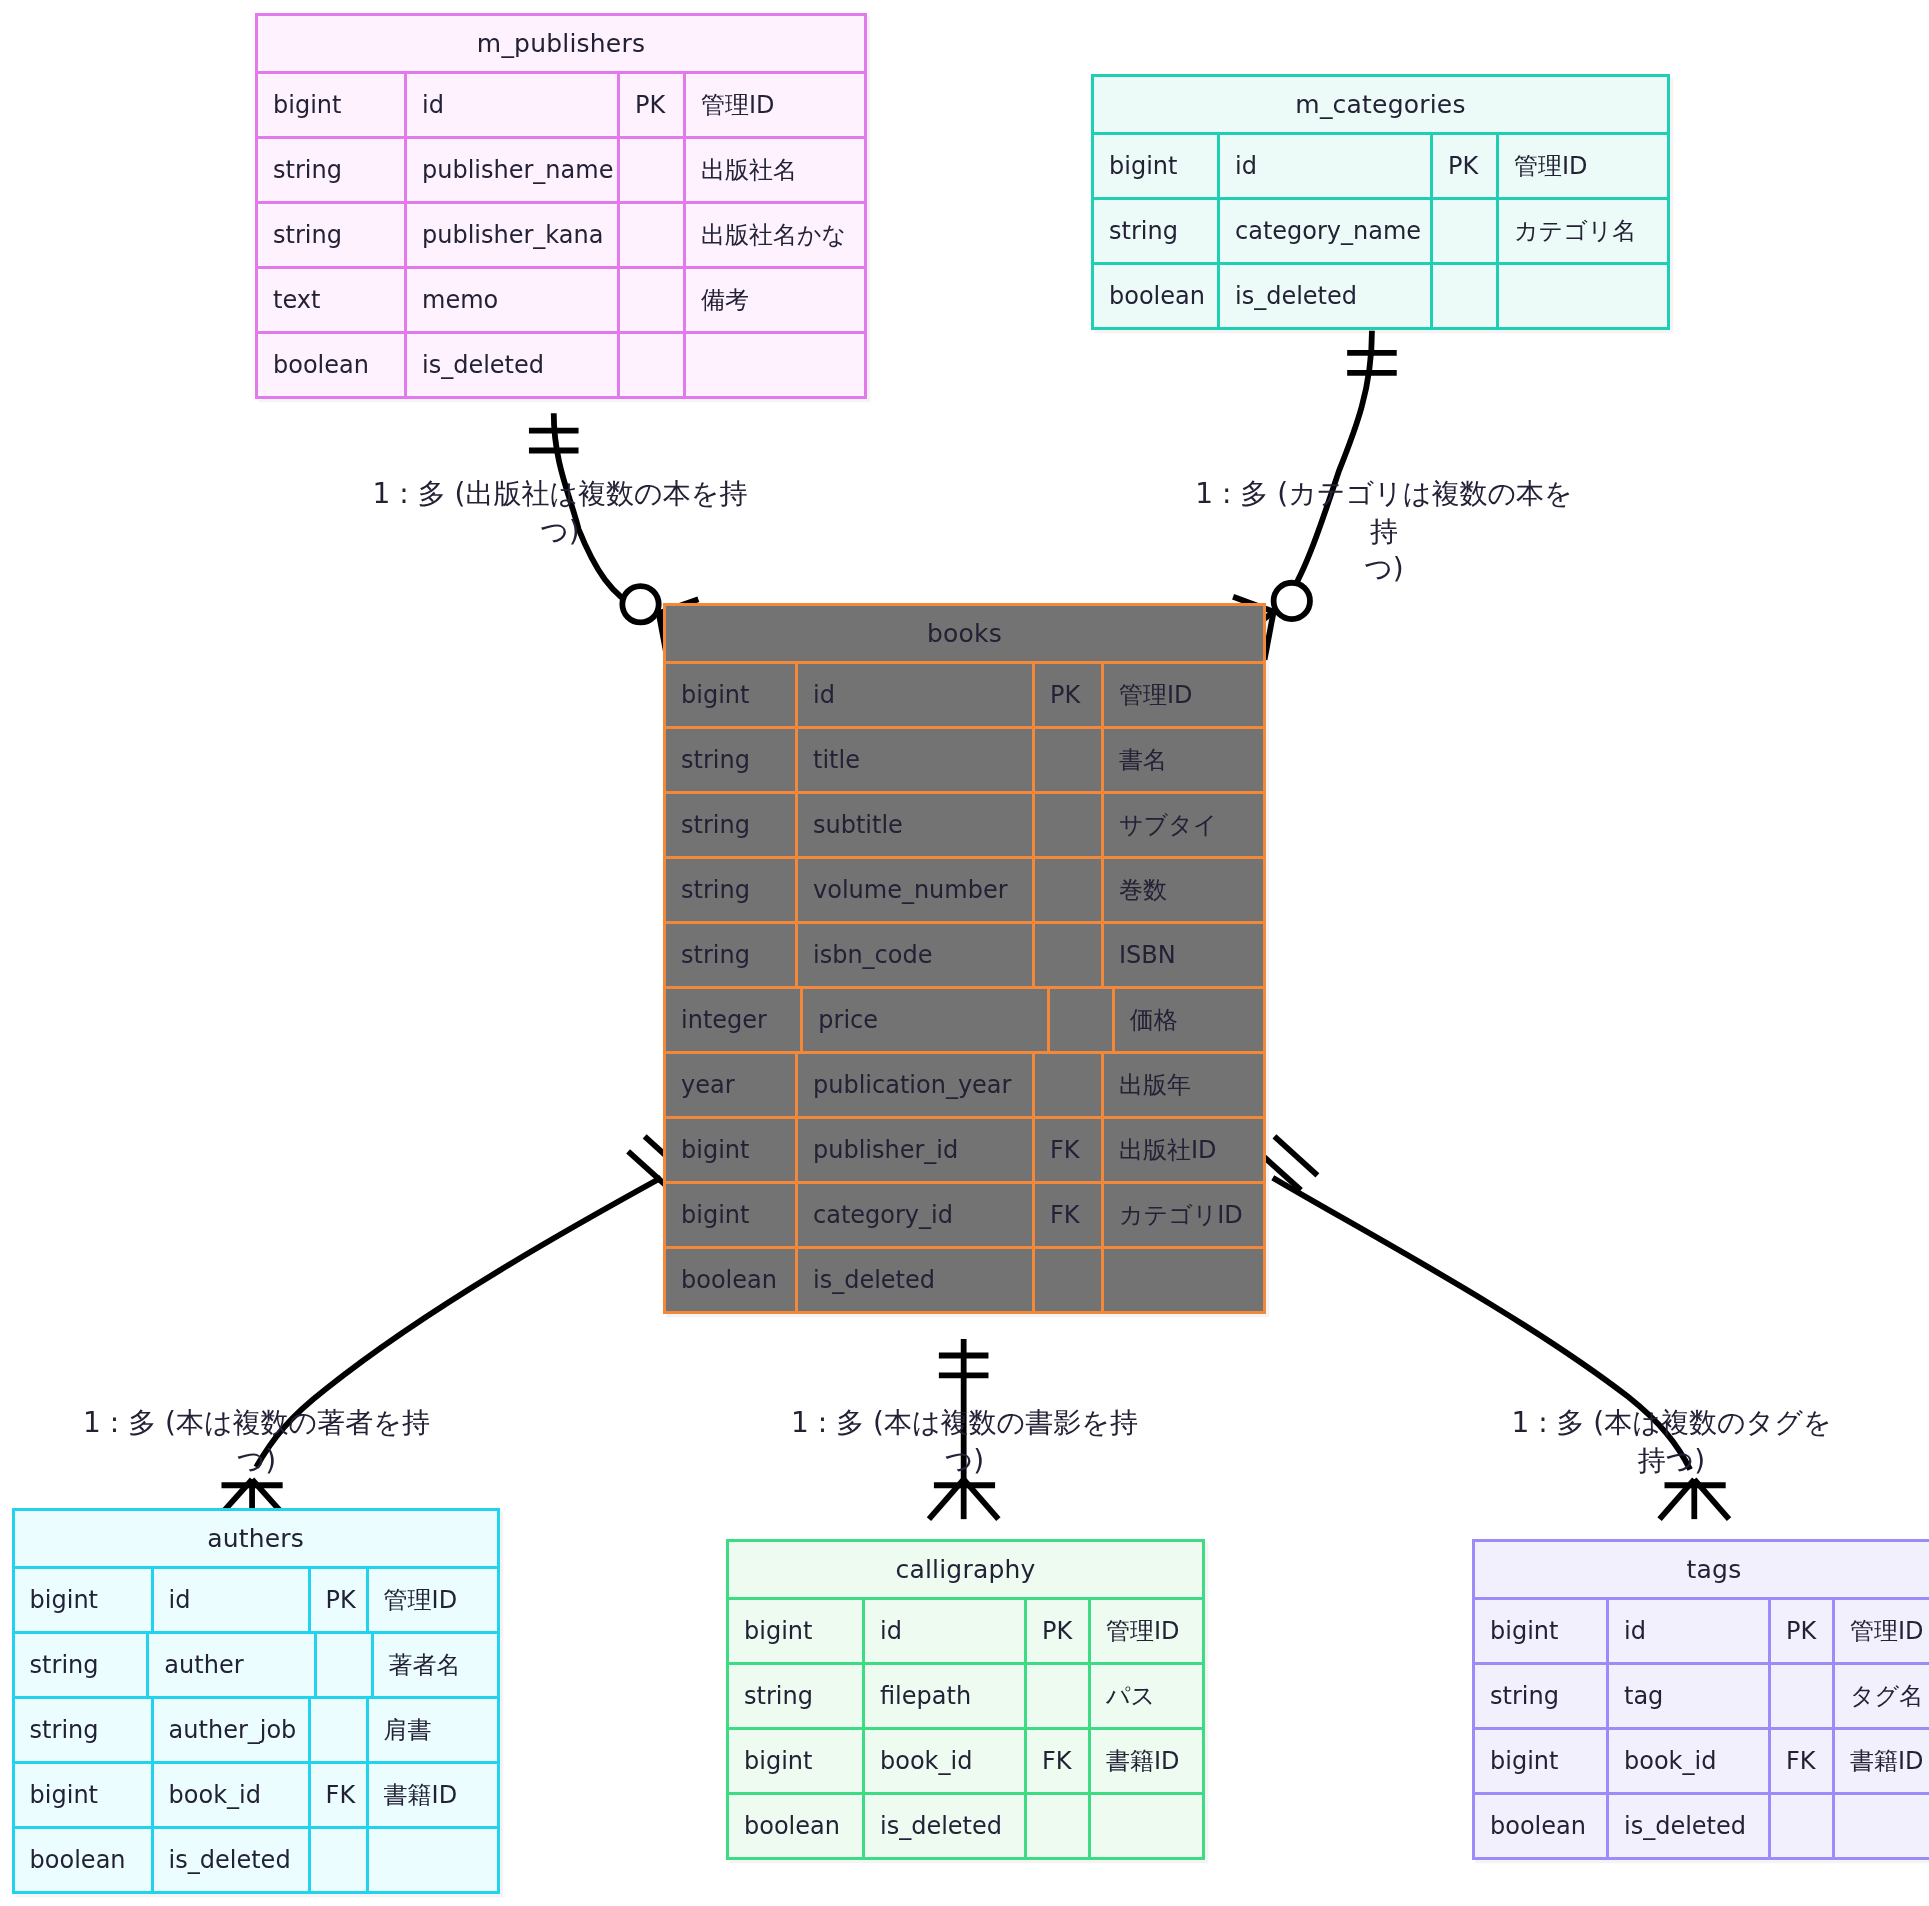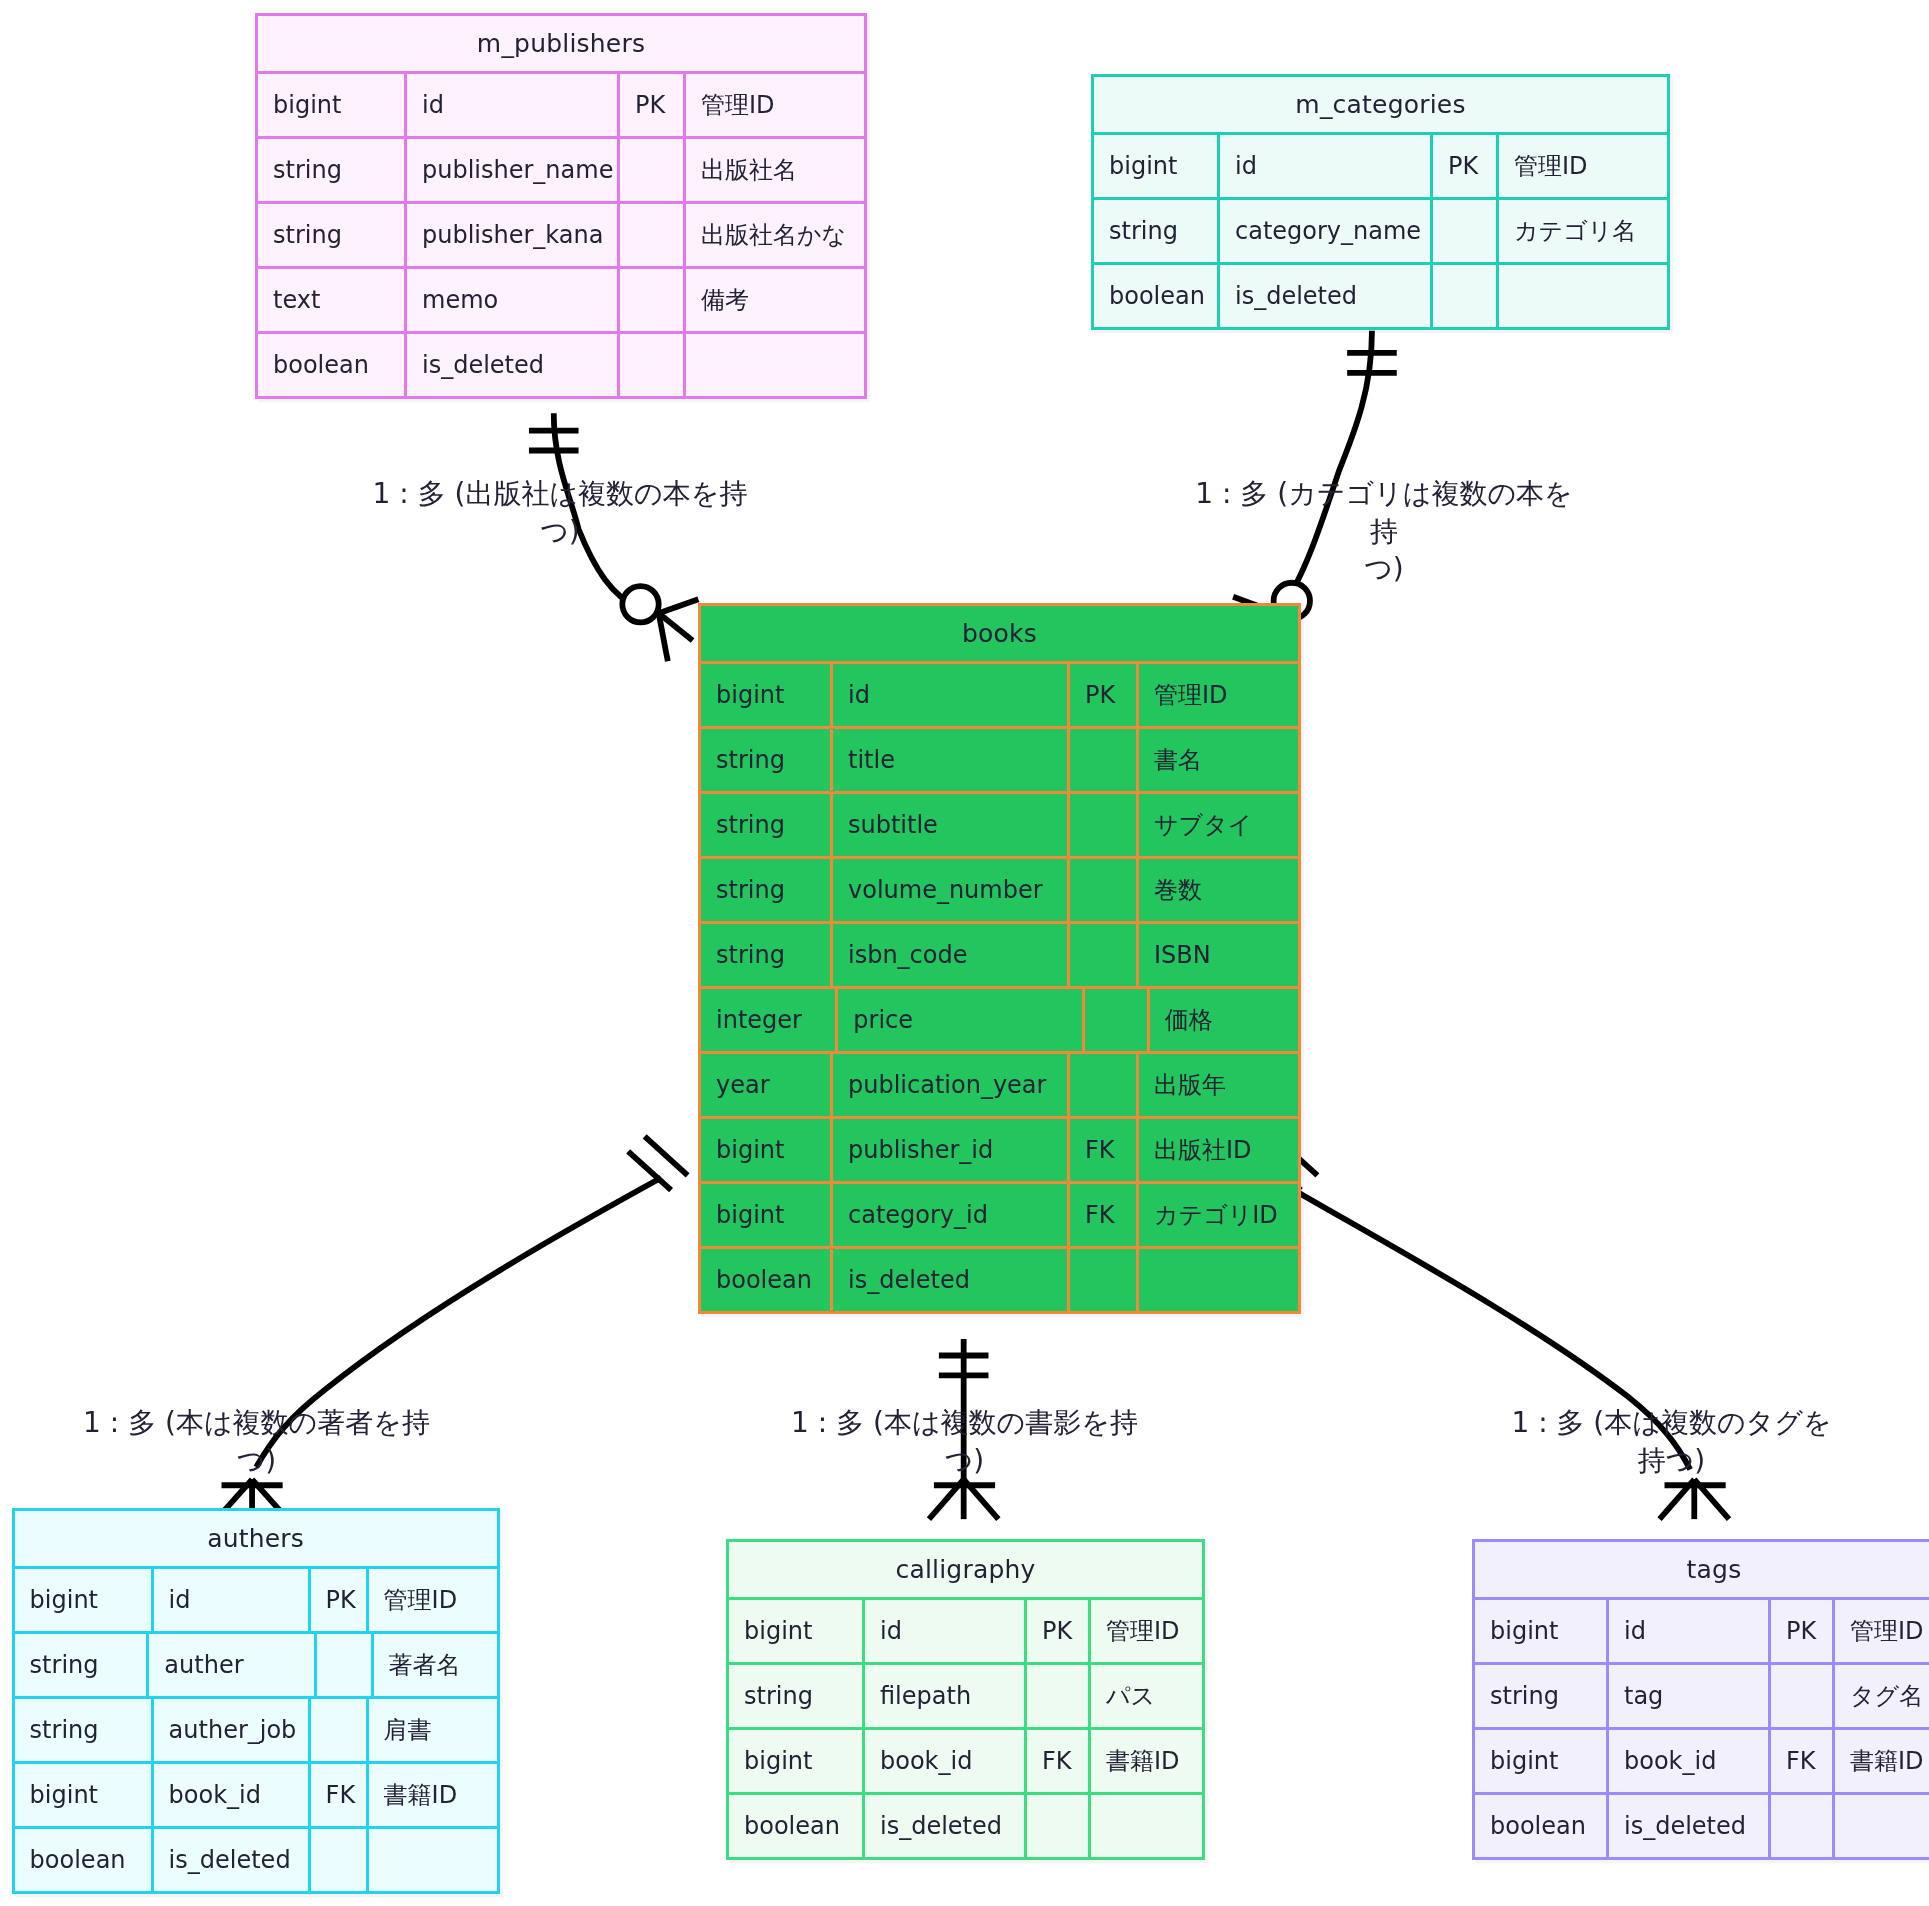--- a/index.html
+++ b/index.html
@@ -47,21 +47,21 @@
 
   
   .e-publishers{border-color:#e27aee;background:#fdf2fe;}
   .e-publishers .row{border-top-color:#e27aee;}
   .e-publishers .cell{border-right-color:#e27aee;}
 
   .e-categories{border-color:#1ecfb4;background:#edfbf8;}
   .e-categories .row{border-top-color:#1ecfb4;}
   .e-categories .cell{border-right-color:#1ecfb4;}
 
-  .e-books{border-color:#f2883a;background:#22c55e;margin-left:35px;}
+  .e-books{border-color:#f2883a;background:#737373;}
   .e-books .row{border-top-color:#f2883a;}
   .e-books .cell{border-right-color:#f2883a;}
 
   .e-authers{border-color:#22d3ee;background:#ebfdfe;}
   .e-authers .row{border-top-color:#22d3ee;}
   .e-authers .cell{border-right-color:#22d3ee;}
 
   .e-calligraphy{border-color:#3ddc84;background:#eefbf1;}
   .e-calligraphy .row{border-top-color:#3ddc84;}
   .e-calligraphy .cell{border-right-color:#3ddc84;}

